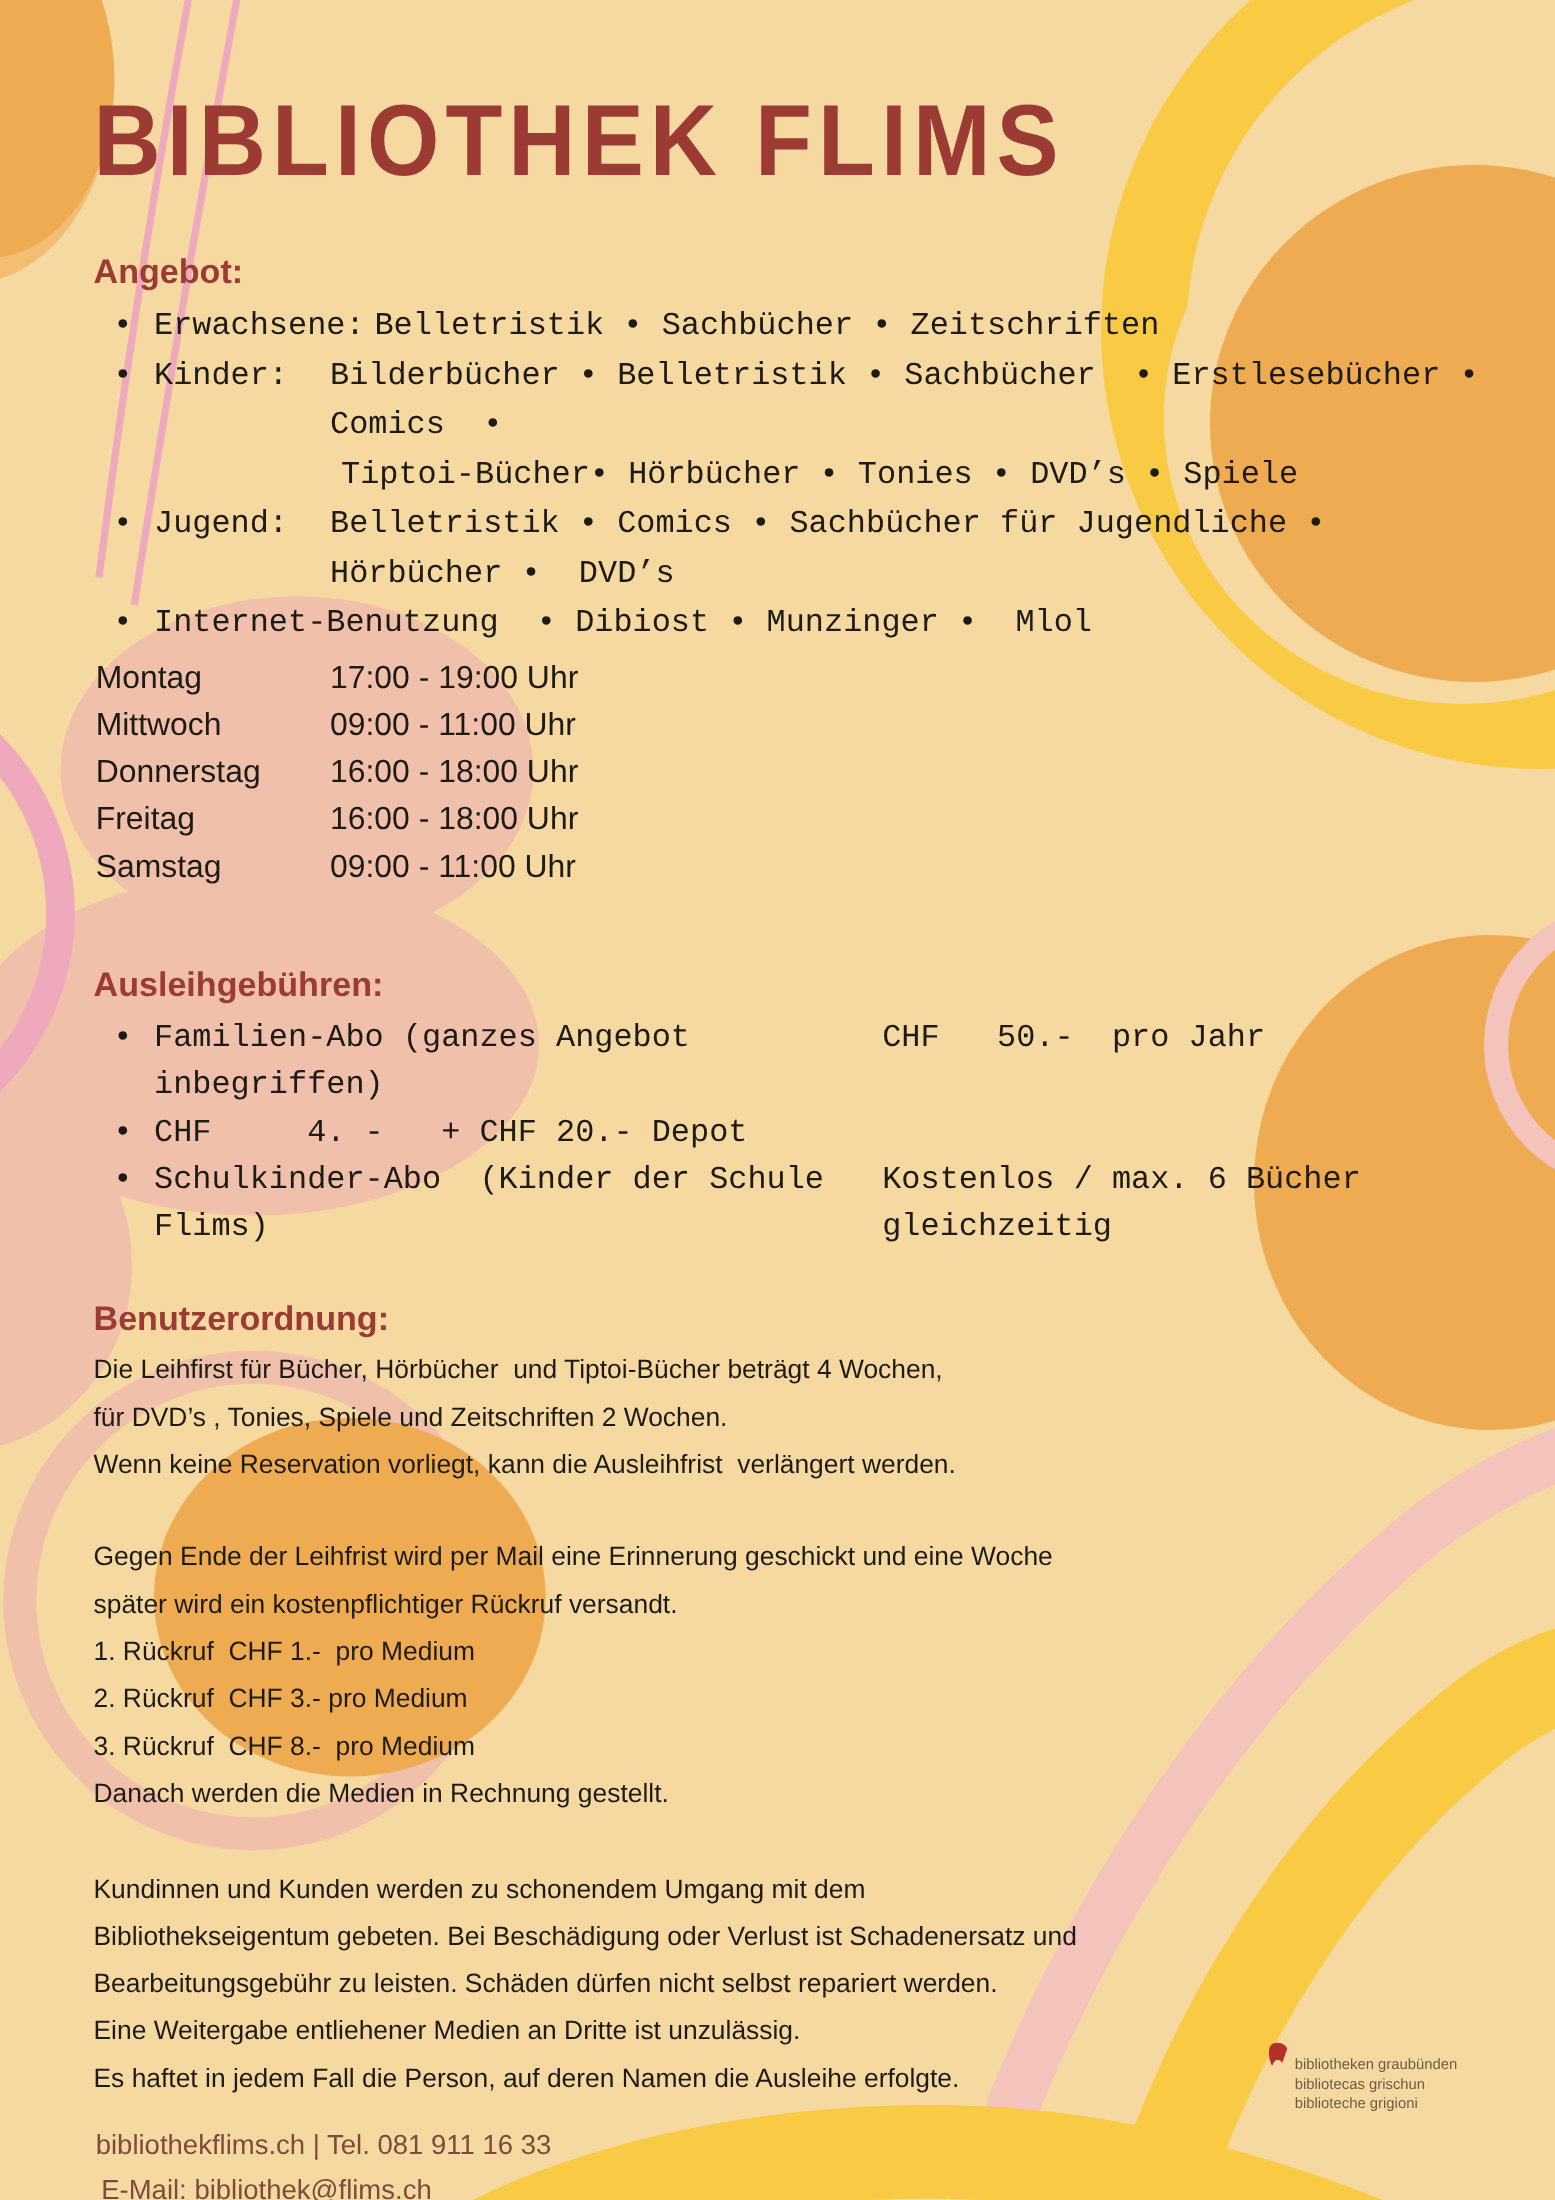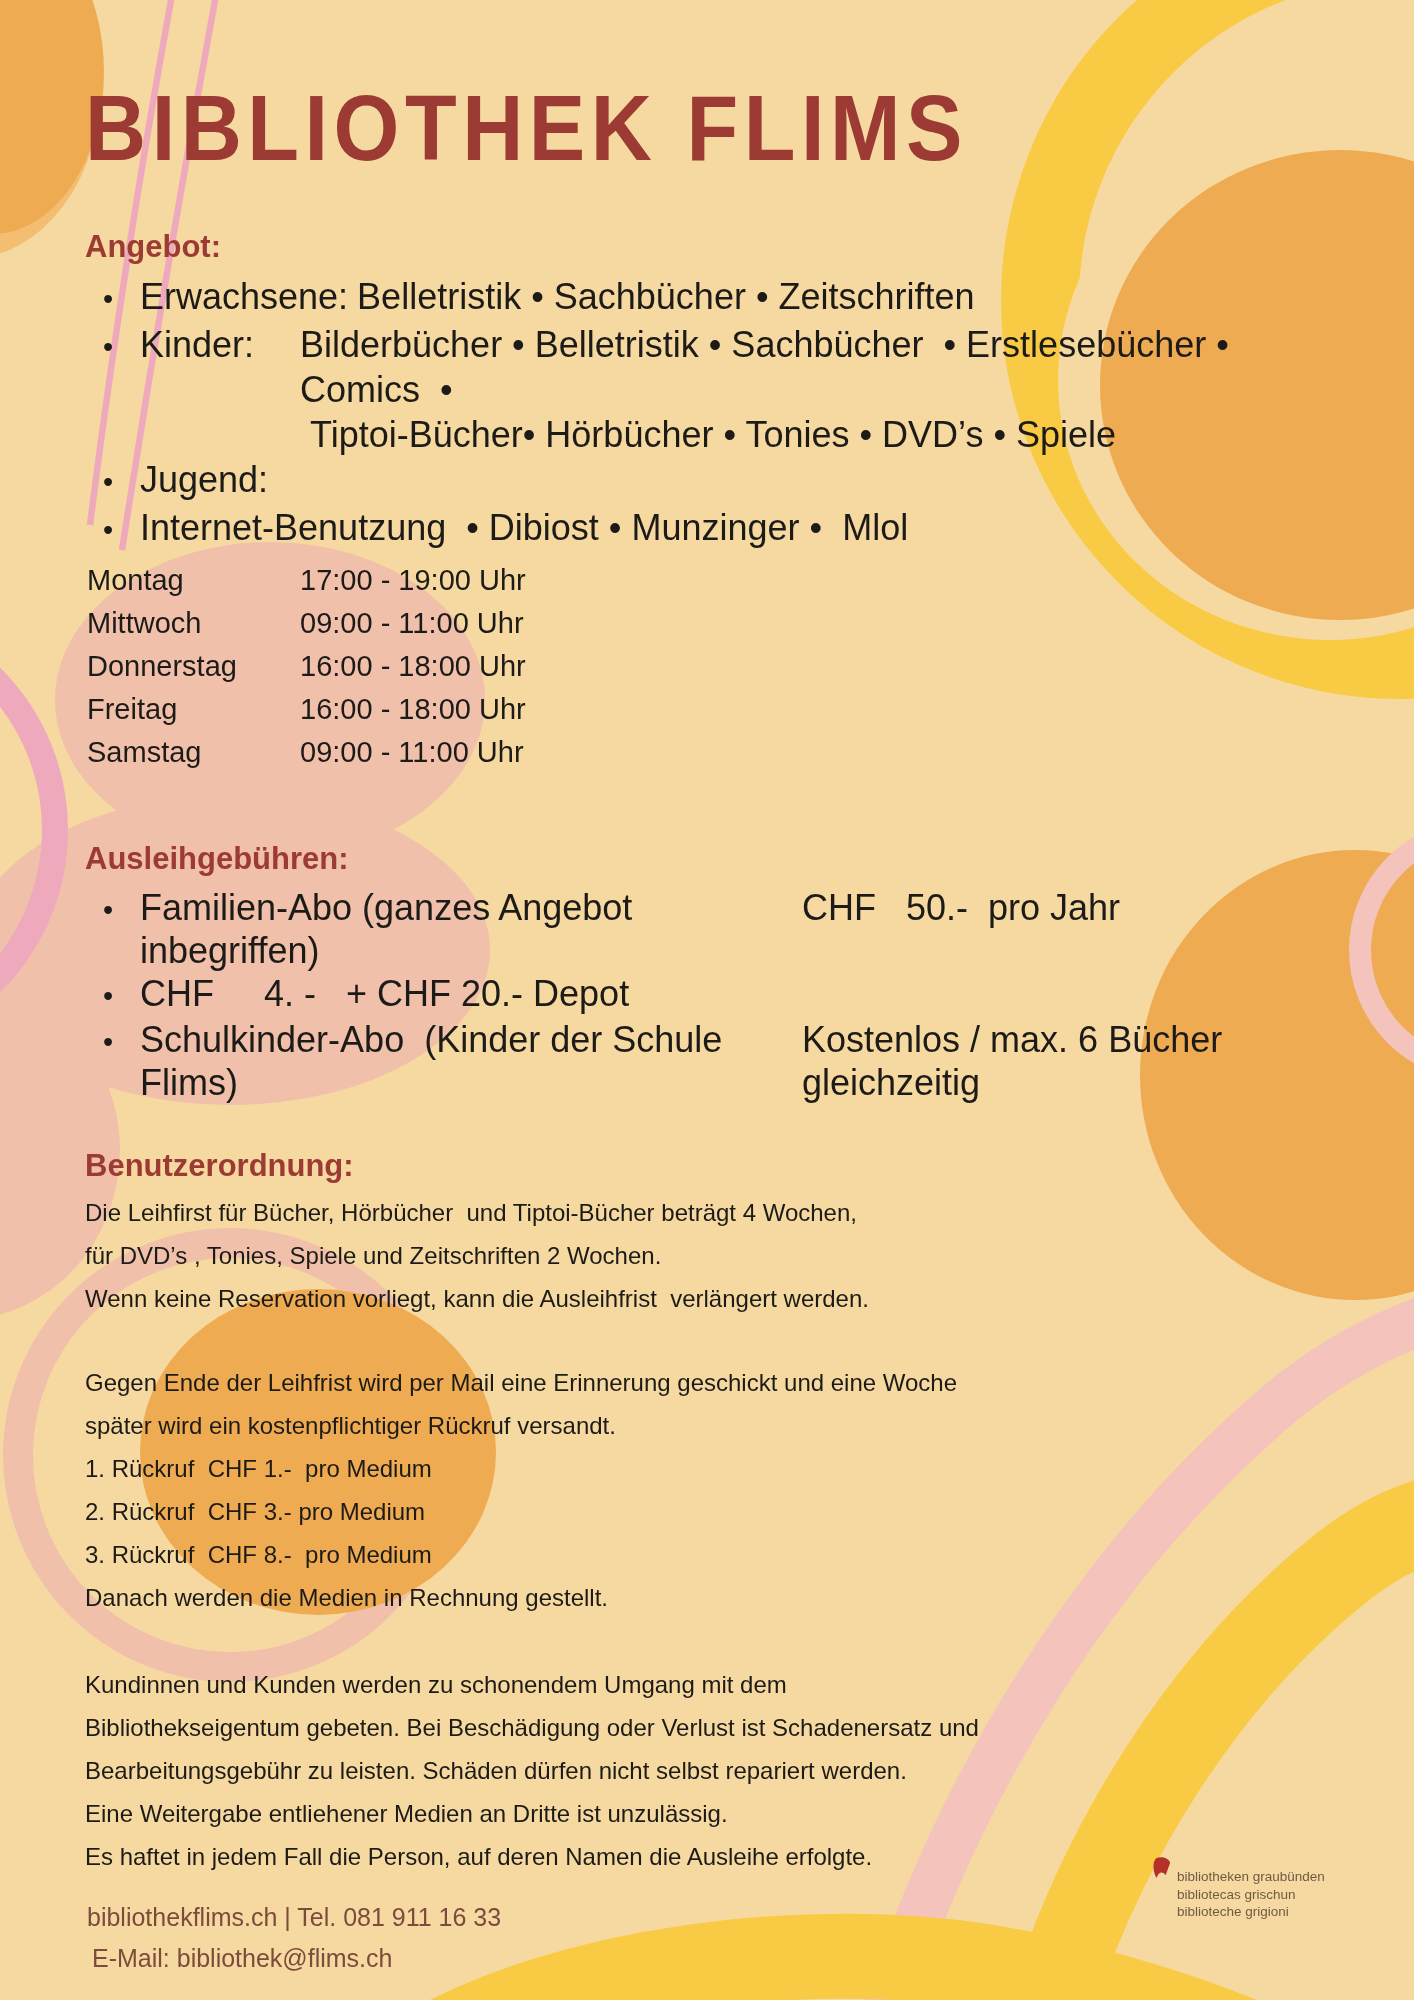--- a/index.html
+++ b/index.html
@@ -18,21 +18,21 @@
     font-size:92px;font-weight:700;letter-spacing:6px;line-height:92px;
     color:var(--accent-red);transform:scaleX(.92);transform-origin:left center;
     white-space:nowrap;
   }
   h2{font-size:31px;font-weight:700;color:var(--accent-red);line-height:42px;white-space:pre-wrap;}
   .sec-angebot h2{margin-top:52px;}
   .sec-oeffnung h2{margin-top:53px;}
   .sec-ausleih h2{margin-top:64px;}
   .sec-benutzer h2{margin-top:41px;}
   .list{margin-top:6px;}
-  .bi{display:flex;align-items:flex-start;font-size:36px;line-height:45px;}
+  .bi{display:flex;align-items:flex-start;font-size:29px;line-height:45px;font-family:Liberation Mono, monospace;}
   .dot{width:16px;margin-left:18px;margin-right:21px;flex:0 0 auto;}
   .dot::before{content:"\2022";font-size:29px;}
   .lbl{white-space:pre-wrap;margin-right:9px;flex:0 0 auto;}
   .lblw{width:160px;margin-right:0;}
   .txt{white-space:pre-wrap;}
   .cont{margin-left:225px;}
   .hours{margin-top:6px;margin-left:2px;}
   .hrow{display:flex;font-size:29px;line-height:43px;gap:33px;}
   .day{width:180px;white-space:pre-wrap;}
   .time{white-space:pre-wrap;}
@@ -102,20 +102,21 @@
           <span class="dot"></span>
           <span class="lbl lblw">Kinder:</span>
           <span class="txt">Bilderbücher • Belletristik • Sachbücher  • Erstlesebücher • Comics  •</span>
         </div>
         <div class="bi cont">
           <span class="txt">Tiptoi-Bücher• Hörbücher • Tonies • DVD’s • Spiele</span>
         </div>
         <div class="bi">
           <span class="dot"></span>
           <span class="lbl lblw">Jugend:</span>
+          <span class="txt">Belletristik • Comics • Sachbücher für Jugendliche • Hörbücher •  DVD’s</span>
         </div>
         <div class="bi">
           <span class="dot"></span>
           <span class="txt">Internet-Benutzung  • Dibiost • Munzinger •  Mlol</span>
         </div>
       </div>
     </section>
 
     <section class="sec-oeffnung">
       <div class="hours">

